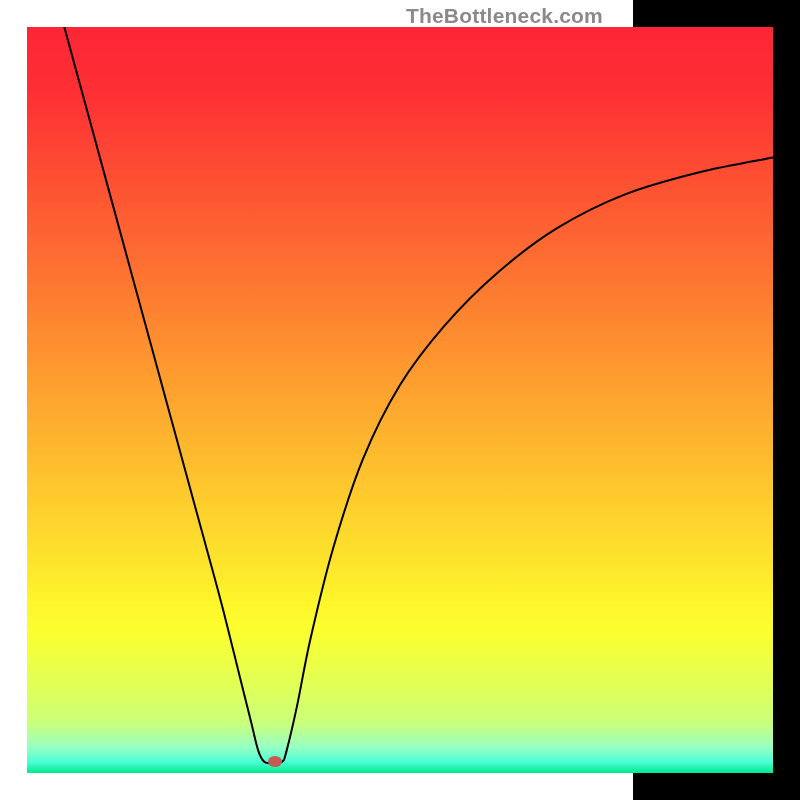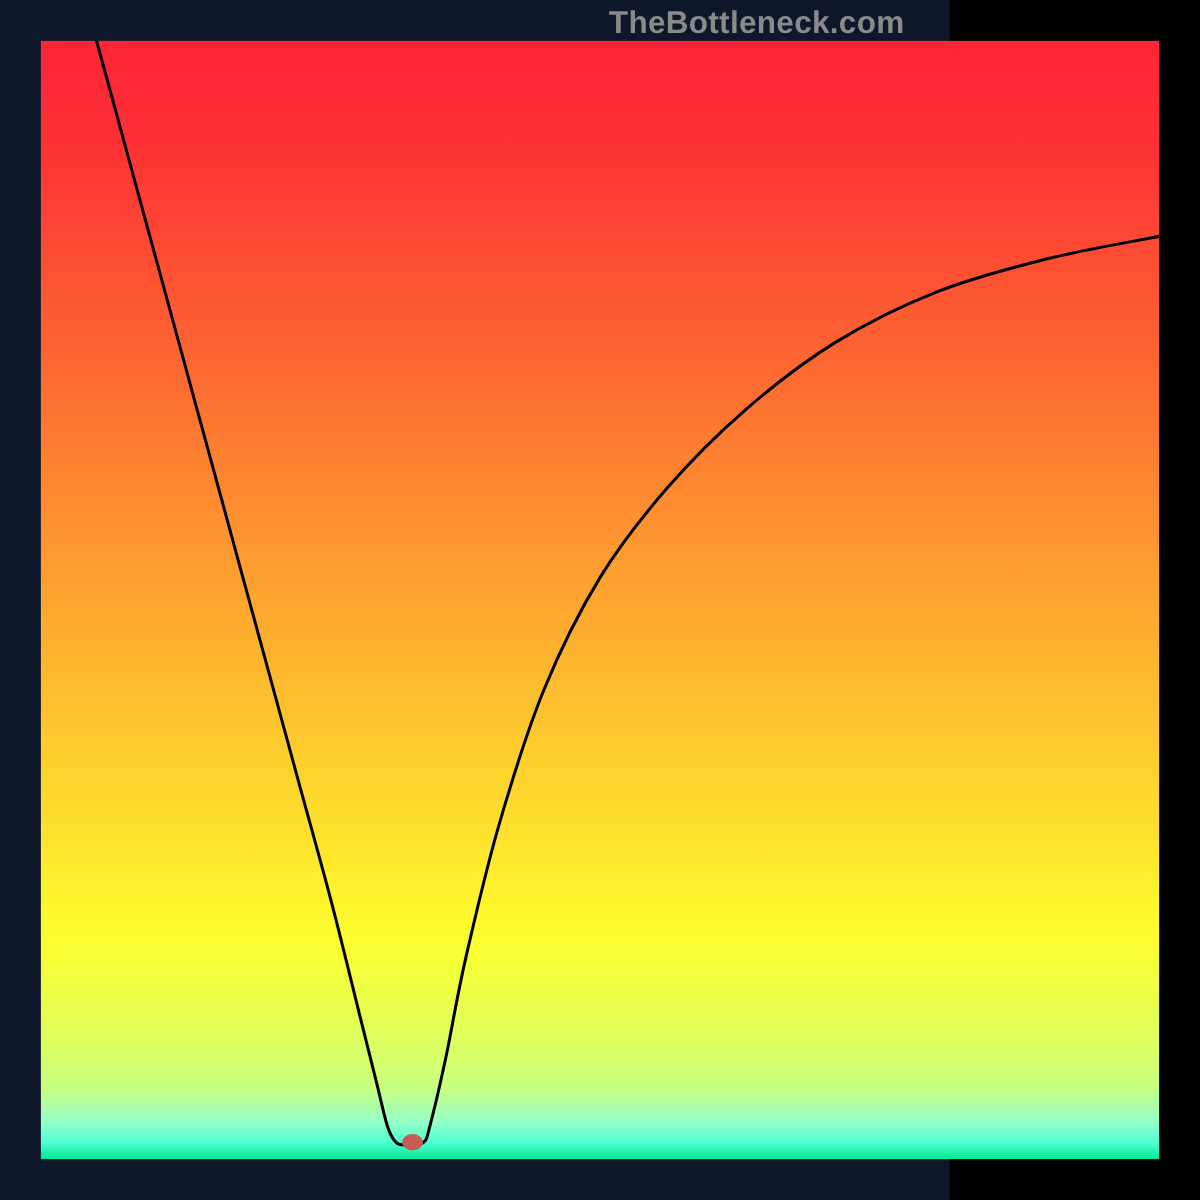--- a/index.html
+++ b/index.html
@@ -9,21 +9,21 @@
     height: 800px;
     background: #000000;
     overflow: hidden;
   }
   .frame {
     position: absolute;
     left: 0;
     top: 0;
     width: 633px;
     height: 800px;
-    background: #0f172a;
+    background: #ffffff;
   }
   .plot-area {
     position: absolute;
     left: 27px;
     top: 27px;
     width: 746px;
     height: 746px;
     overflow: hidden;
   }
   .gradient {

